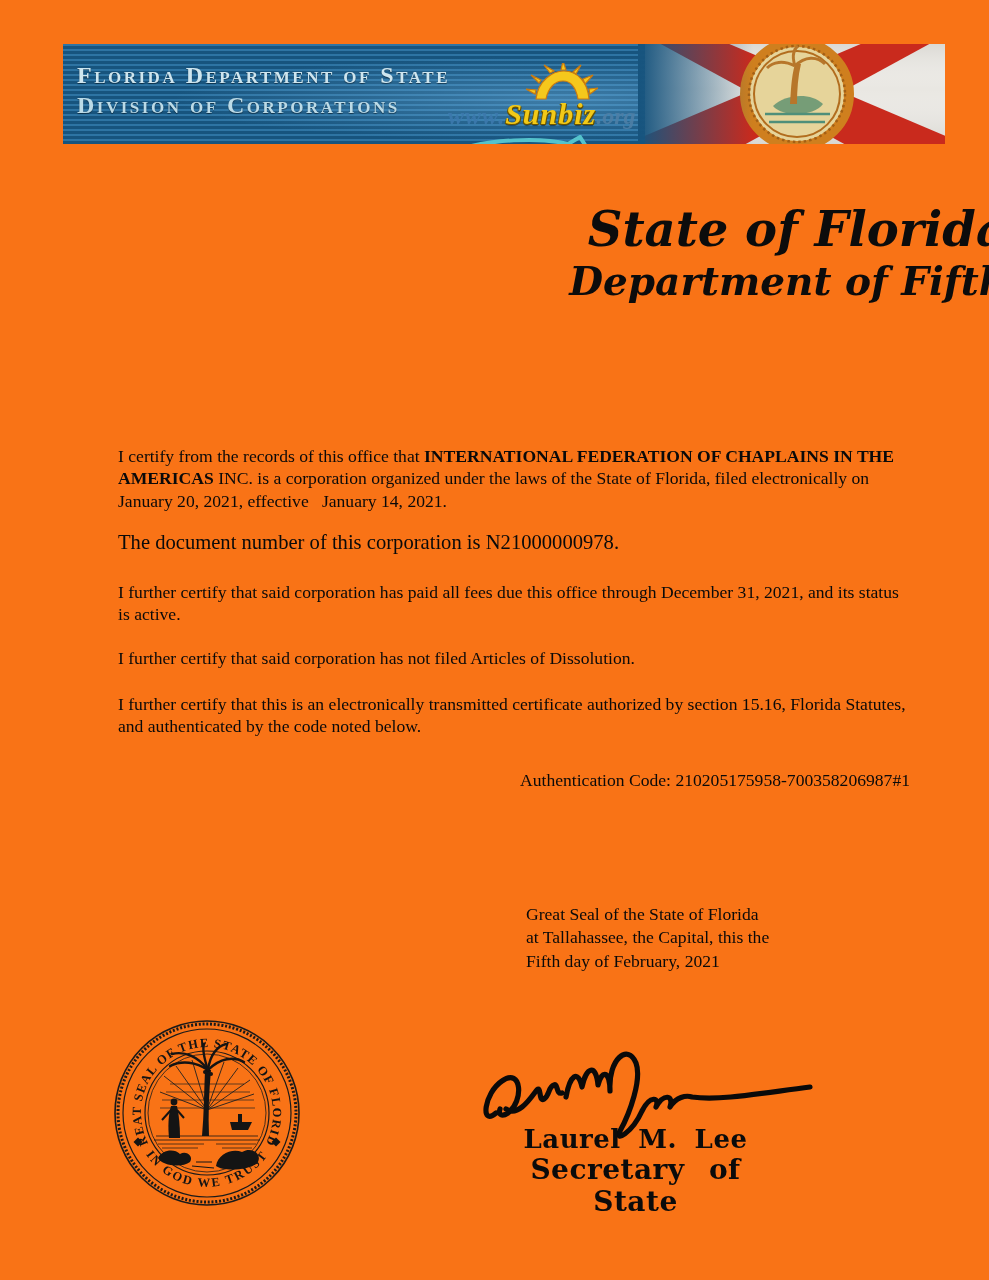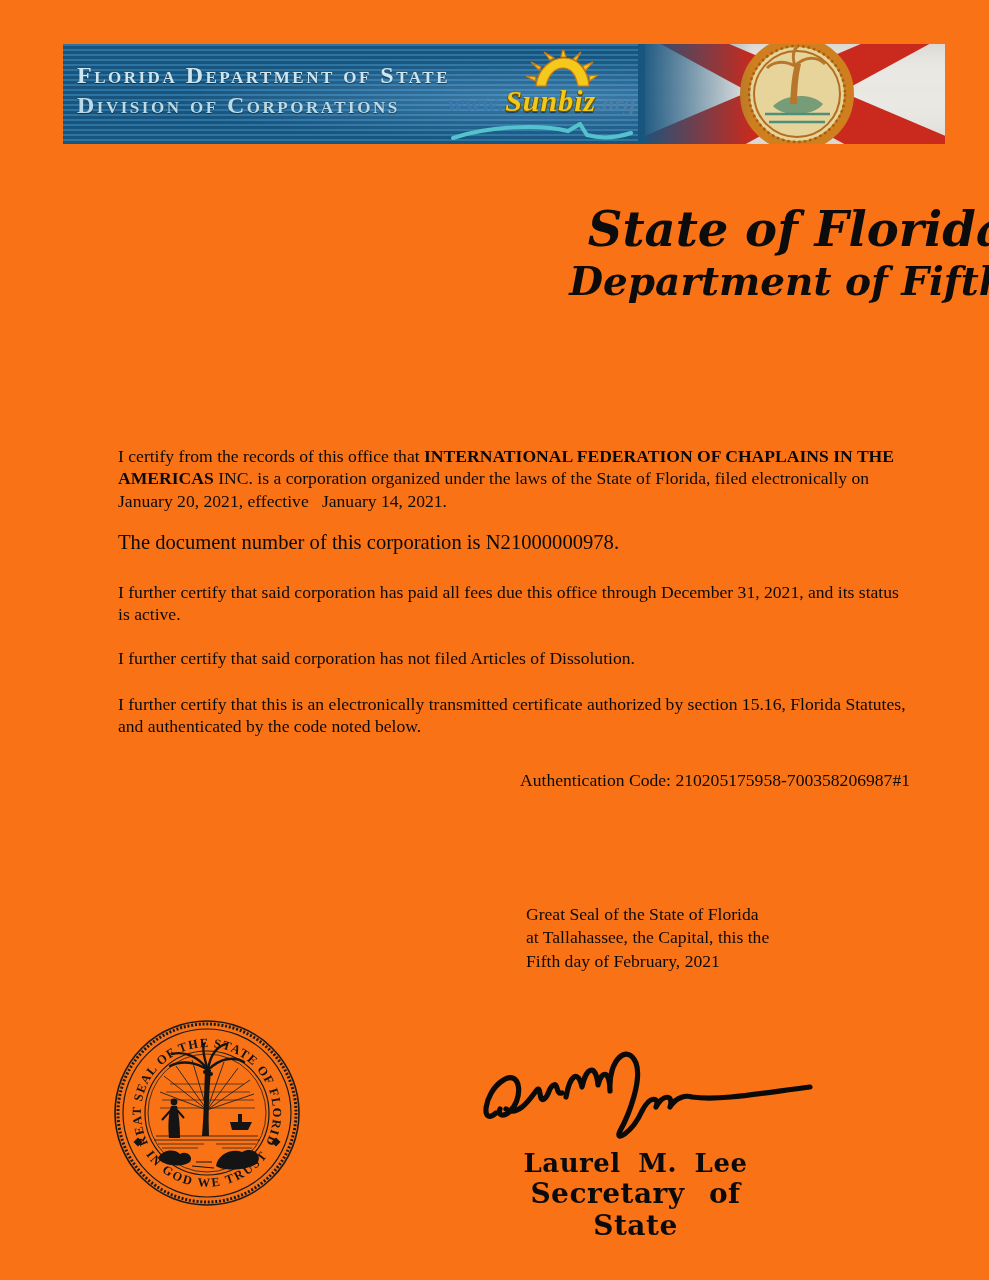--- a/index.html
+++ b/index.html
@@ -25,21 +25,21 @@
     position:absolute; left:575px; top:0; width:115px; height:100%;
     background:linear-gradient(90deg, rgba(23,84,126,1) 0%, rgba(23,84,126,0) 100%);
   }
   .banner-agency {
     position:absolute; left:14px; top:16px;
     font-variant:small-caps; font-weight:bold; letter-spacing:2.5px;
     color:#cfe6ef; text-shadow:0 1px 1px rgba(0,0,0,0.45);
   }
   .banner-agency .agency1 { font-size:24px; line-height:30px; }
   .banner-agency .agency2 { font-size:24px; line-height:30px; color:#bcdbe7; }
-  .sunbiz-logo { position:absolute; left:385px; top:4px; width:230px; height:94px;text-decoration:underline; }
+  .sunbiz-logo { position:absolute; left:385px; top:17px; width:230px; height:94px;text-decoration:underline; }
   .sun-icon { position:absolute; left:78px; top:2px; width:72px; height:38px; }
   .sunbiz-words { position:absolute; left:0; top:36px; width:230px; white-space:nowrap; font-style:italic; font-weight:bold; }
   .sunbiz-words .www { font-size:24px; color:#3c79ad; opacity:0.9; letter-spacing:1px; }
   .sunbiz-words .name { font-size:30px; color:#f2c918; letter-spacing:1px;
       text-shadow:-1px 1px 0 #6b5500, 1px 1px 0 #6b5500, 0 2px 1px rgba(0,0,0,.5); }
   .sunbiz-words .tld { font-size:24px; color:#4e7fa6; opacity:0.9; }
   .swoosh-icon { position:absolute; left:2px; top:74px; width:185px; height:22px; }
 
   
   .cert-title { position:absolute; left:0; top:203px; width:100%; text-align:right;padding-left:18px; }
@@ -61,21 +61,21 @@
   .p5   { top:675px; }
   .pauth{ top:751px;text-align:right; }
   .company-bold { font-weight:bold; }
 
   
   .attestation { position:absolute; left:526px; top:903px; font-size:17.6px; line-height:23.4px; }
 
   
   .great-seal { position:absolute; left:112px; top:1018px; width:190px; height:190px; }
   .signature-svg { position:absolute; left:478px; top:1035px; width:345px; height:108px; }
-  .signatory { position:absolute; left:478px; top:1148px; width:315px; text-align:center;
+  .signatory { position:absolute; left:478px; top:1124px; width:315px; text-align:center;
                font-family:"DejaVu Serif", serif; font-weight:bold; color:#0b0b0b; }
   .signatory .name  { font-size:26px; line-height:30px; word-spacing:8px; letter-spacing:0.5px; }
   .signatory .role  { font-size:28px; line-height:32px; word-spacing:14px; letter-spacing:0.5px; }
 </style>
 </head>
 <body>
 
 <div class="page">
 
   <header class="banner">

